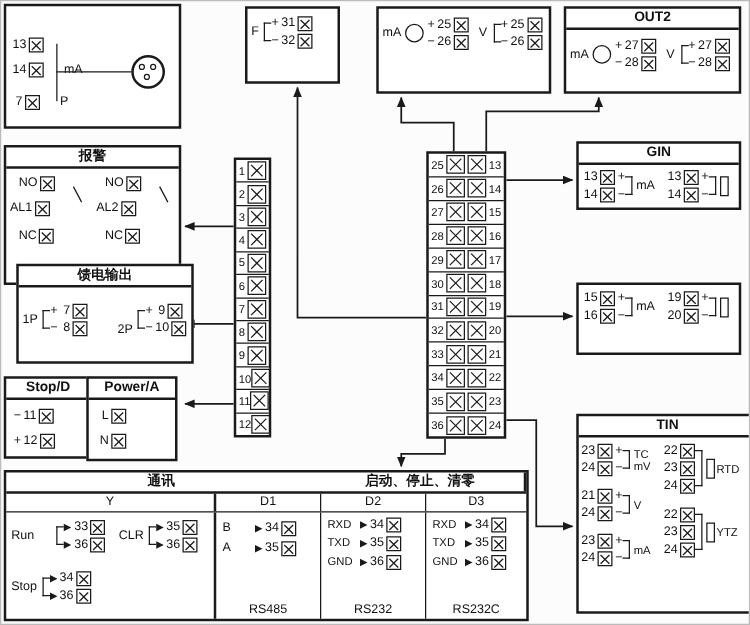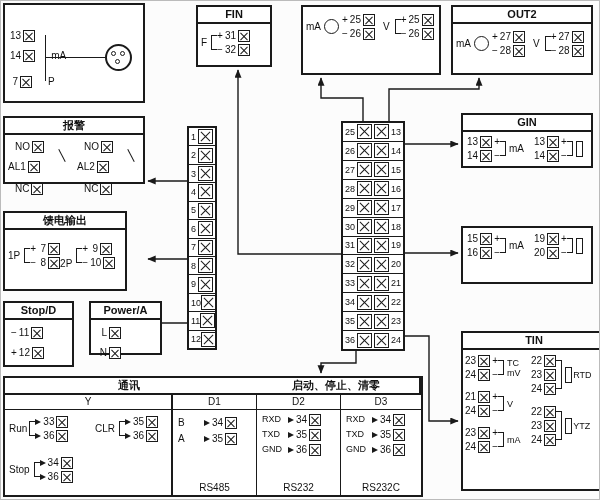--- a/index.html
+++ b/index.html
@@ -79,21 +79,20 @@
     <div class="wireline" style="left:40px;top:30px;width:1px;height:46px"></div>
     <div class="wireline" style="left:40px;top:52px;width:60px;height:1px"></div>
     <div class="abs" style="left:100px;top:39px;width:27px;height:27px;border:2px solid #1a1a1a;border-radius:50%;background:#fff">
       <i class="dot" style="left:4px;top:5px"></i>
       <i class="dot" style="left:13px;top:5px"></i>
       <i class="dot" style="left:8px;top:13px"></i>
     </div>
   </div>
 
   <div class="box" style="left:195px;top:4px;width:76px;height:62px">
-    <div class="ttl">FIN</div>
     <div style="display:flex;align-items:center;gap:2px;padding:5px 3px">
       <span class="gl">F</span>
       <div class="pair">
         <div class="row">
             <span class="sg">+</span>
             <span class="n">31</span>
             <span class="t"></span>
           </div>
         <div class="row">
             <span class="sg">−</span>
@@ -170,21 +169,21 @@
           <div class="row">
               <span class="sg">−</span>
               <span class="n">28</span>
               <span class="t"></span>
             </div>
         </div>
       </div>
     </div>
   </div>
 
-  <div class="box" style="left:2px;top:115px;width:142px;height:68px">
+  <div class="box" style="left:2px;top:115px;width:142px;height:112px">
     <div class="ttl">报警</div>
     <div style="display:flex">
       <div style="position:relative;width:69px;height:66px">
         <div class="abs row" style="left:10px;top:5px">
             <span class="gl">NO</span>
             <span class="t"></span>
           </div>
         <div class="abs row" style="left:3px;top:25px">
             <span class="gl">AL1</span>
             <span class="t"></span>
@@ -206,23 +205,23 @@
           </div>
         <div class="abs row" style="left:10px;top:47px">
             <span class="gl">NC</span>
             <span class="t"></span>
           </div>
         <div class="wireline" style="left:50px;top:20px;width:14px;height:1px;transform:rotate(62deg)"></div>
       </div>
     </div>
   </div>
 
-  <div class="box" style="left:2px;top:210px;width:124px;height:80px">
+  <div class="box" style="left:12px;top:210px;width:142px;height:80px">
     <div class="ttl">馈电输出</div>
-    <div style="display:flex;gap:0;padding:12px 3px;align-items:center">
+    <div style="display:flex;gap:24px;padding:12px 3px;align-items:center">
       <div style="display:flex;align-items:center;gap:2px">
         <span class="gl">1P</span>
         <div class="pair">
           <div class="row">
               <span class="sg">+</span>
               <span class="n">7</span>
               <span class="t"></span>
             </div>
           <div class="row">
               <span class="sg">−</span>
@@ -258,21 +257,21 @@
           <span class="t"></span>
         </div>
       <div class="row">
           <span class="sg">+</span>
           <span class="n">12</span>
           <span class="t"></span>
         </div>
     </div>
   </div>
 
-  <div class="box" style="left:88px;top:300px;width:73px;height:54px">
+  <div class="box" style="left:68px;top:300px;width:73px;height:68px">
     <div class="ttl">Power/A</div>
     <div style="padding:6px 8px;display:flex;flex-direction:column;gap:7px">
       <div class="row">
           <span class="n">L</span>
           <span class="t"></span>
         </div>
       <div class="row">
           <span class="n">N</span>
           <span class="t"></span>
         </div>
@@ -582,21 +581,21 @@
       <div class="hb" style="width:168px;border-right:2px solid #1a1a1a">启动、停止、清零</div>
     </div>
     <div style="display:flex;border-bottom:1px solid #1a1a1a;height:15px">
       <div class="h2" style="width:168px;border-right:2px solid #1a1a1a">Y</div>
       <div class="h2" style="width:84px;border-right:1px solid #1a1a1a">D1</div>
       <div class="h2" style="width:84px;border-right:1px solid #1a1a1a">D2</div>
       <div class="h2" style="flex:1">D3</div>
     </div>
     <div style="display:flex;flex:1">
       <div style="width:168px;border-right:2px solid #1a1a1a;position:relative">
-        <div class="abs" style="left:4px;top:5px;display:flex;align-items:center;gap:0">
+        <div class="abs" style="left:4px;top:5px;display:flex;align-items:center;gap:16px">
           <span class="gl">Run</span>
           <div class="pair">
             <div class="row">
                 <span class="arr"></span>
                 <span class="n">33</span>
                 <span class="t"></span>
               </div>
             <div class="row">
                 <span class="arr"></span>
                 <span class="n">36</span>

